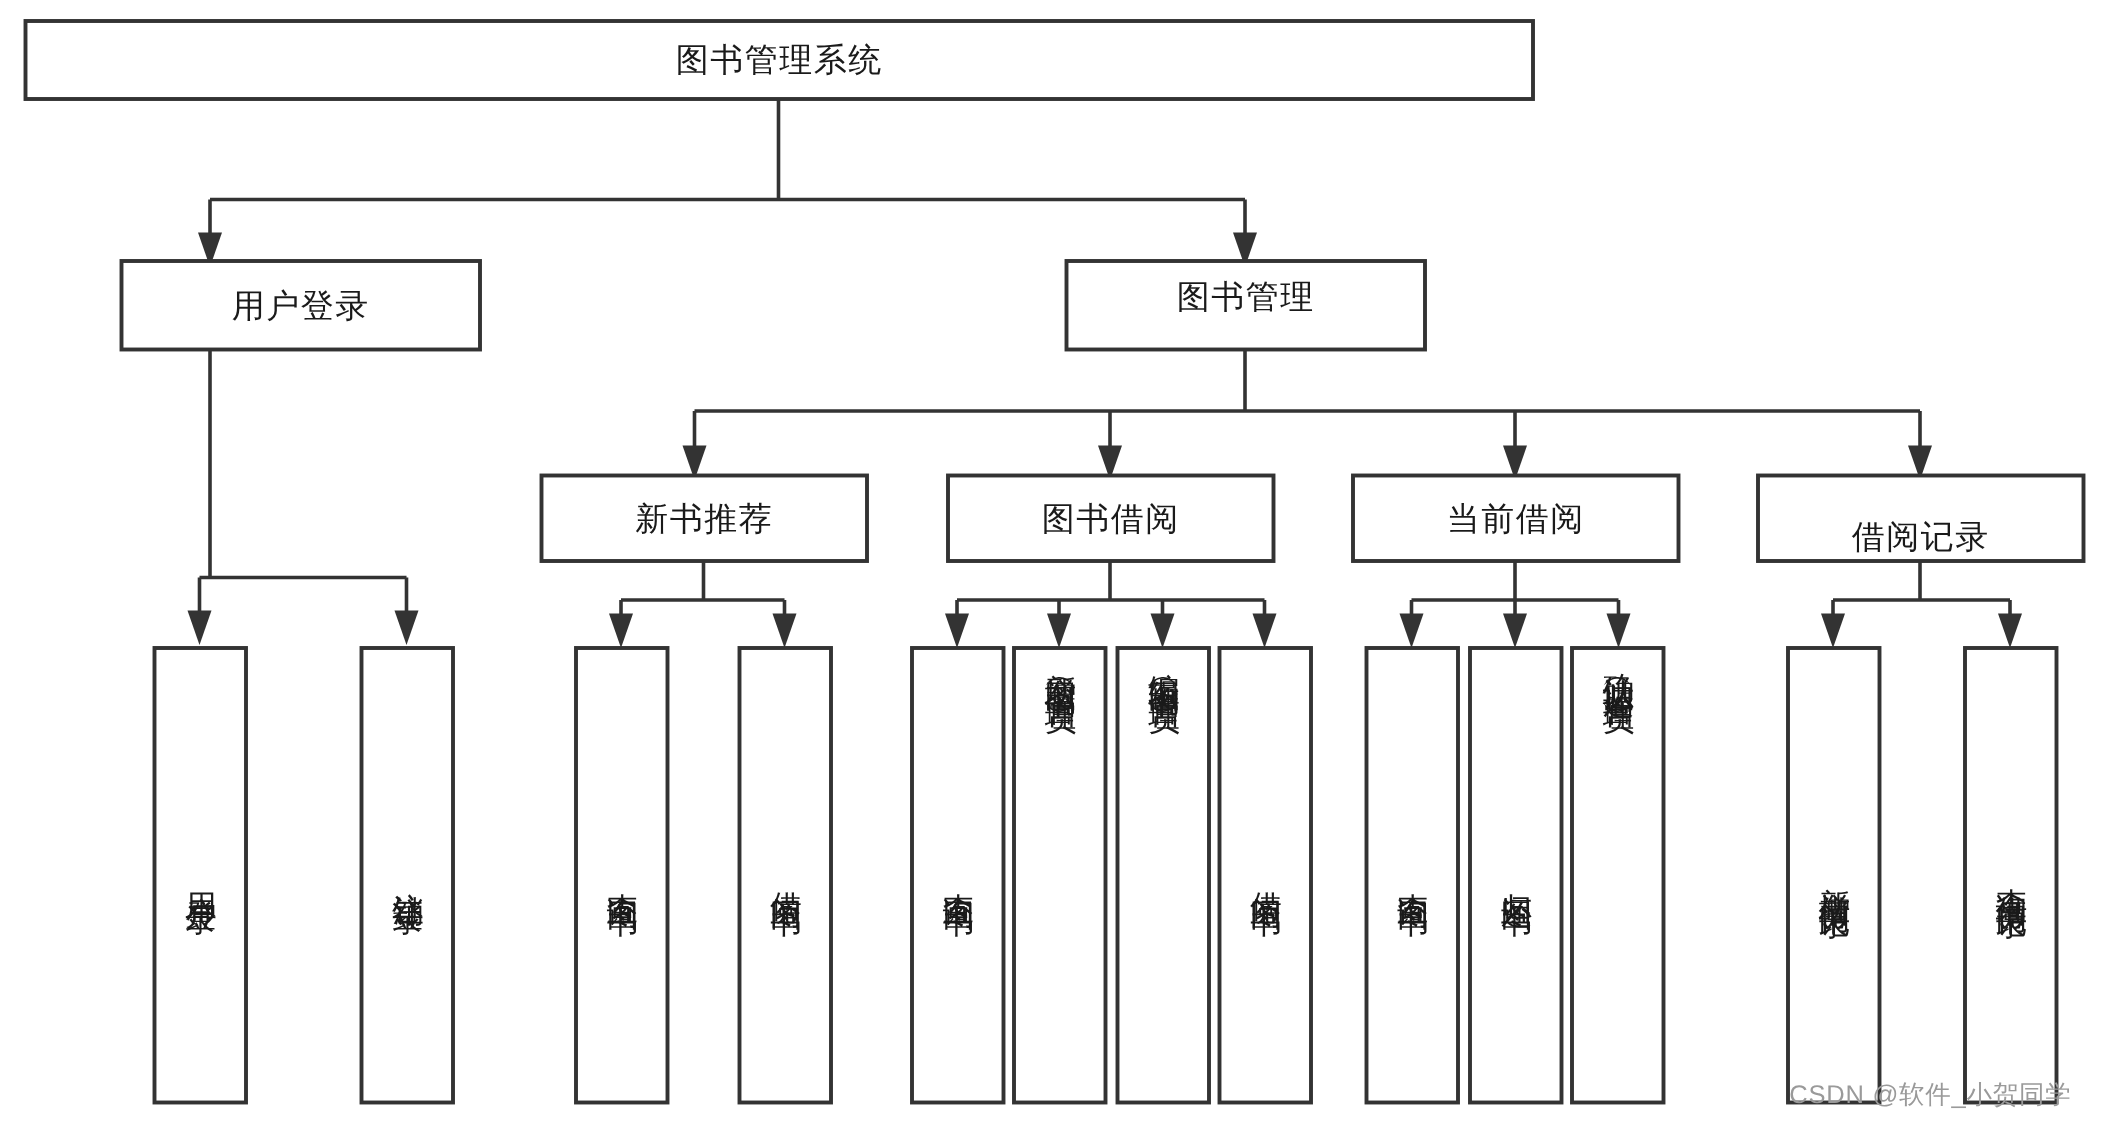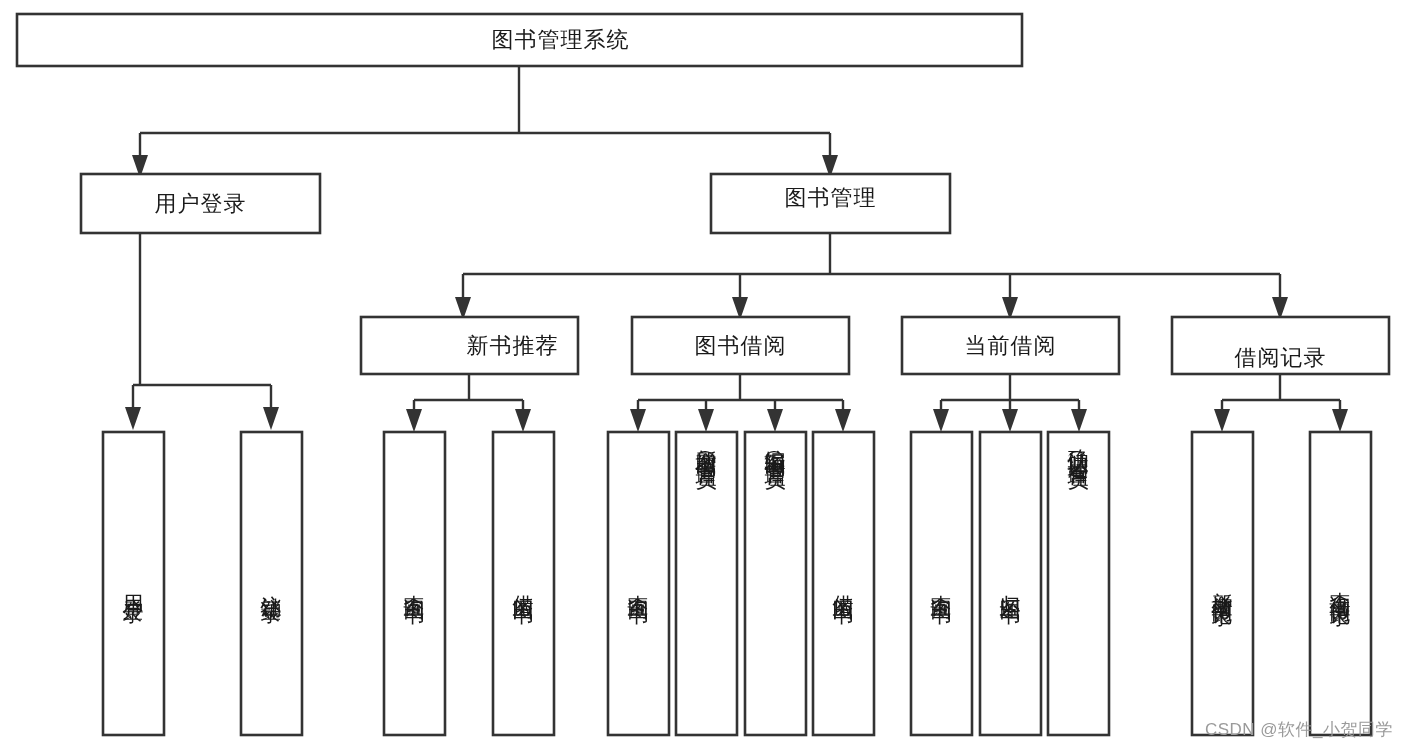--- a/index.html
+++ b/index.html
@@ -69,21 +69,21 @@
   }
   .hlabel-text {
     font-family: "Liberation Sans", "DejaVu Sans", sans-serif;
     font-size: 22px;
     letter-spacing: 1px;
     color: #1a1a1a;
     white-space: nowrap;
   }
   #watermark {
     position: absolute;
-    right: 12px;
+    right: 24px;
     bottom: 6px;
     font-family: "Liberation Sans", "DejaVu Sans", sans-serif;
     font-size: 17px;
     color: #9a9a9a;
     letter-spacing: 0.5px;
     white-space: nowrap;
     user-select: none;
   }
 </style>
 </head>
@@ -156,32 +156,32 @@
       <rect class="node-rect" x="911" y="432" width="61" height="303"></rect>
       <rect class="node-rect" x="980" y="432" width="61" height="303"></rect>
       <rect class="node-rect" x="1048" y="432" width="61" height="303"></rect>
 
       <rect class="node-rect" x="1192" y="432" width="61" height="303"></rect>
       <rect class="node-rect" x="1310" y="432" width="61" height="303"></rect>
 
     </g>
   </svg>
 
-  <div class="hlabel-box" style="left:17px; top:14px; width:1005px; height:52px;padding-left:41px;">
+  <div class="hlabel-box" style="left:17px; top:14px; width:1005px; height:52px;">
     <span class="hlabel-text">图书管理系统</span>
   </div>
 
   <div class="hlabel-box" style="left:81px; top:174px; width:239px; height:59px;">
     <span class="hlabel-text">用户登录</span>
   </div>
   <div class="hlabel-box" style="left:711px; top:174px; width:239px; height:47px;">
     <span class="hlabel-text">图书管理</span>
   </div>
 
-  <div class="hlabel-box" style="left:361px; top:317px; width:217px; height:57px;margin-left:43px;">
+  <div class="hlabel-box" style="left:361px; top:317px; width:217px; height:57px;">
     <span class="hlabel-text">新书推荐</span>
   </div>
   <div class="hlabel-box" style="left:902px; top:317px; width:217px; height:57px;">
     <span class="hlabel-text">当前借阅</span>
   </div>
   <div class="hlabel-box" style="left:632px; top:317px; width:217px; height:57px;">
     <span class="hlabel-text">图书借阅</span>
   </div>
   <div class="hlabel-box" style="left:1172px; top:317px; width:217px; height:57px;margin-top:12px;">
     <span class="hlabel-text">借阅记录</span>

